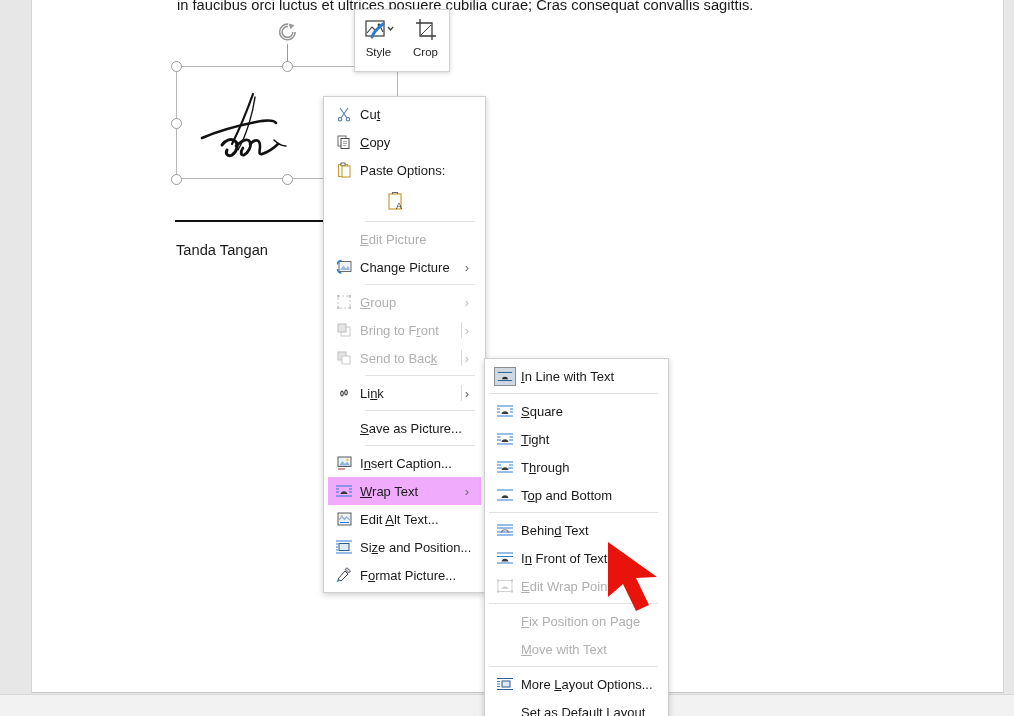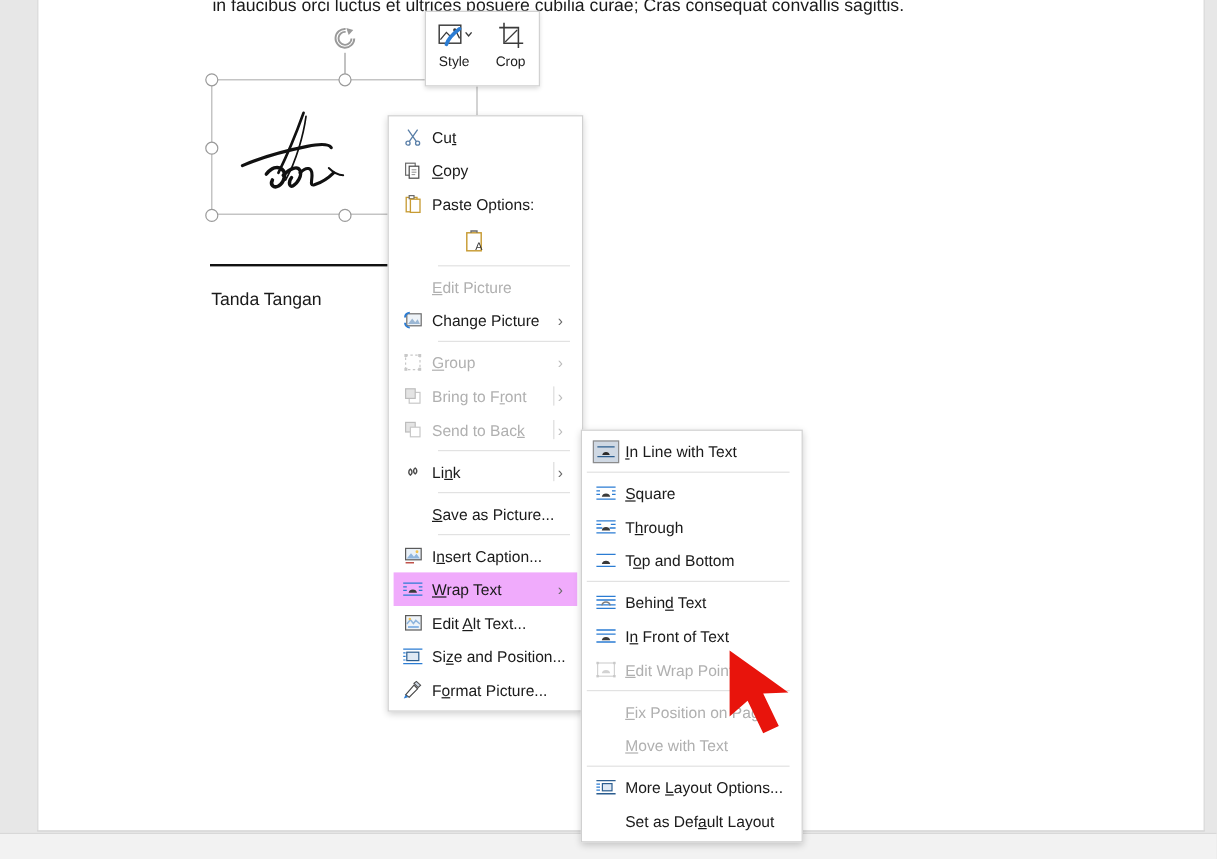--- a/index.html
+++ b/index.html
@@ -481,20 +481,30 @@
       <span class="ic">
         <svg width="20" height="16" viewBox="0 0 20 16">
           <path d="M2 3 H18 M2 13 H18" stroke="#2b7cd3" stroke-width="1.1"></path>
           <path d="M2 6 H5 M2 9 H5 M15 6 H18 M15 9 H18" stroke="#2b7cd3" stroke-width="1.1"></path>
           <path d="M6.5 11 A3.6 3.6 0 0 1 13.5 11 Z" fill="#3a3a3a"></path>
         </svg>
       </span>
       <span class="lbl"><u>S</u>quare</span>
     </div>
 
+    <div class="mi">
+      <span class="ic">
+        <svg width="20" height="16" viewBox="0 0 20 16">
+          <path d="M2 3 H18 M2 13 H18" stroke="#2b7cd3" stroke-width="1.1"></path>
+          <path d="M2 6 H5.5 M2 9 H6 M14.5 6 H18 M14 9 H18" stroke="#2b7cd3" stroke-width="1.1"></path>
+          <path d="M6.5 11 A3.6 3.6 0 0 1 13.5 11 Z" fill="#3a3a3a"></path>
+        </svg>
+      </span>
+      <span class="lbl"><u>T</u>ight</span>
+    </div>
 
     <div class="mi">
       <span class="ic">
         <svg width="20" height="16" viewBox="0 0 20 16">
           <path d="M2 3 H18 M2 13 H18" stroke="#2b7cd3" stroke-width="1.1"></path>
           <path d="M2 6 H6 M2 9 H7 M14 6 H18 M13 9 H18" stroke="#2b7cd3" stroke-width="1.1"></path>
           <path d="M6.5 11 A3.6 3.6 0 0 1 13.5 11 Z" fill="#3a3a3a"></path>
         </svg>
       </span>
       <span class="lbl">T<u>h</u>rough</span>

